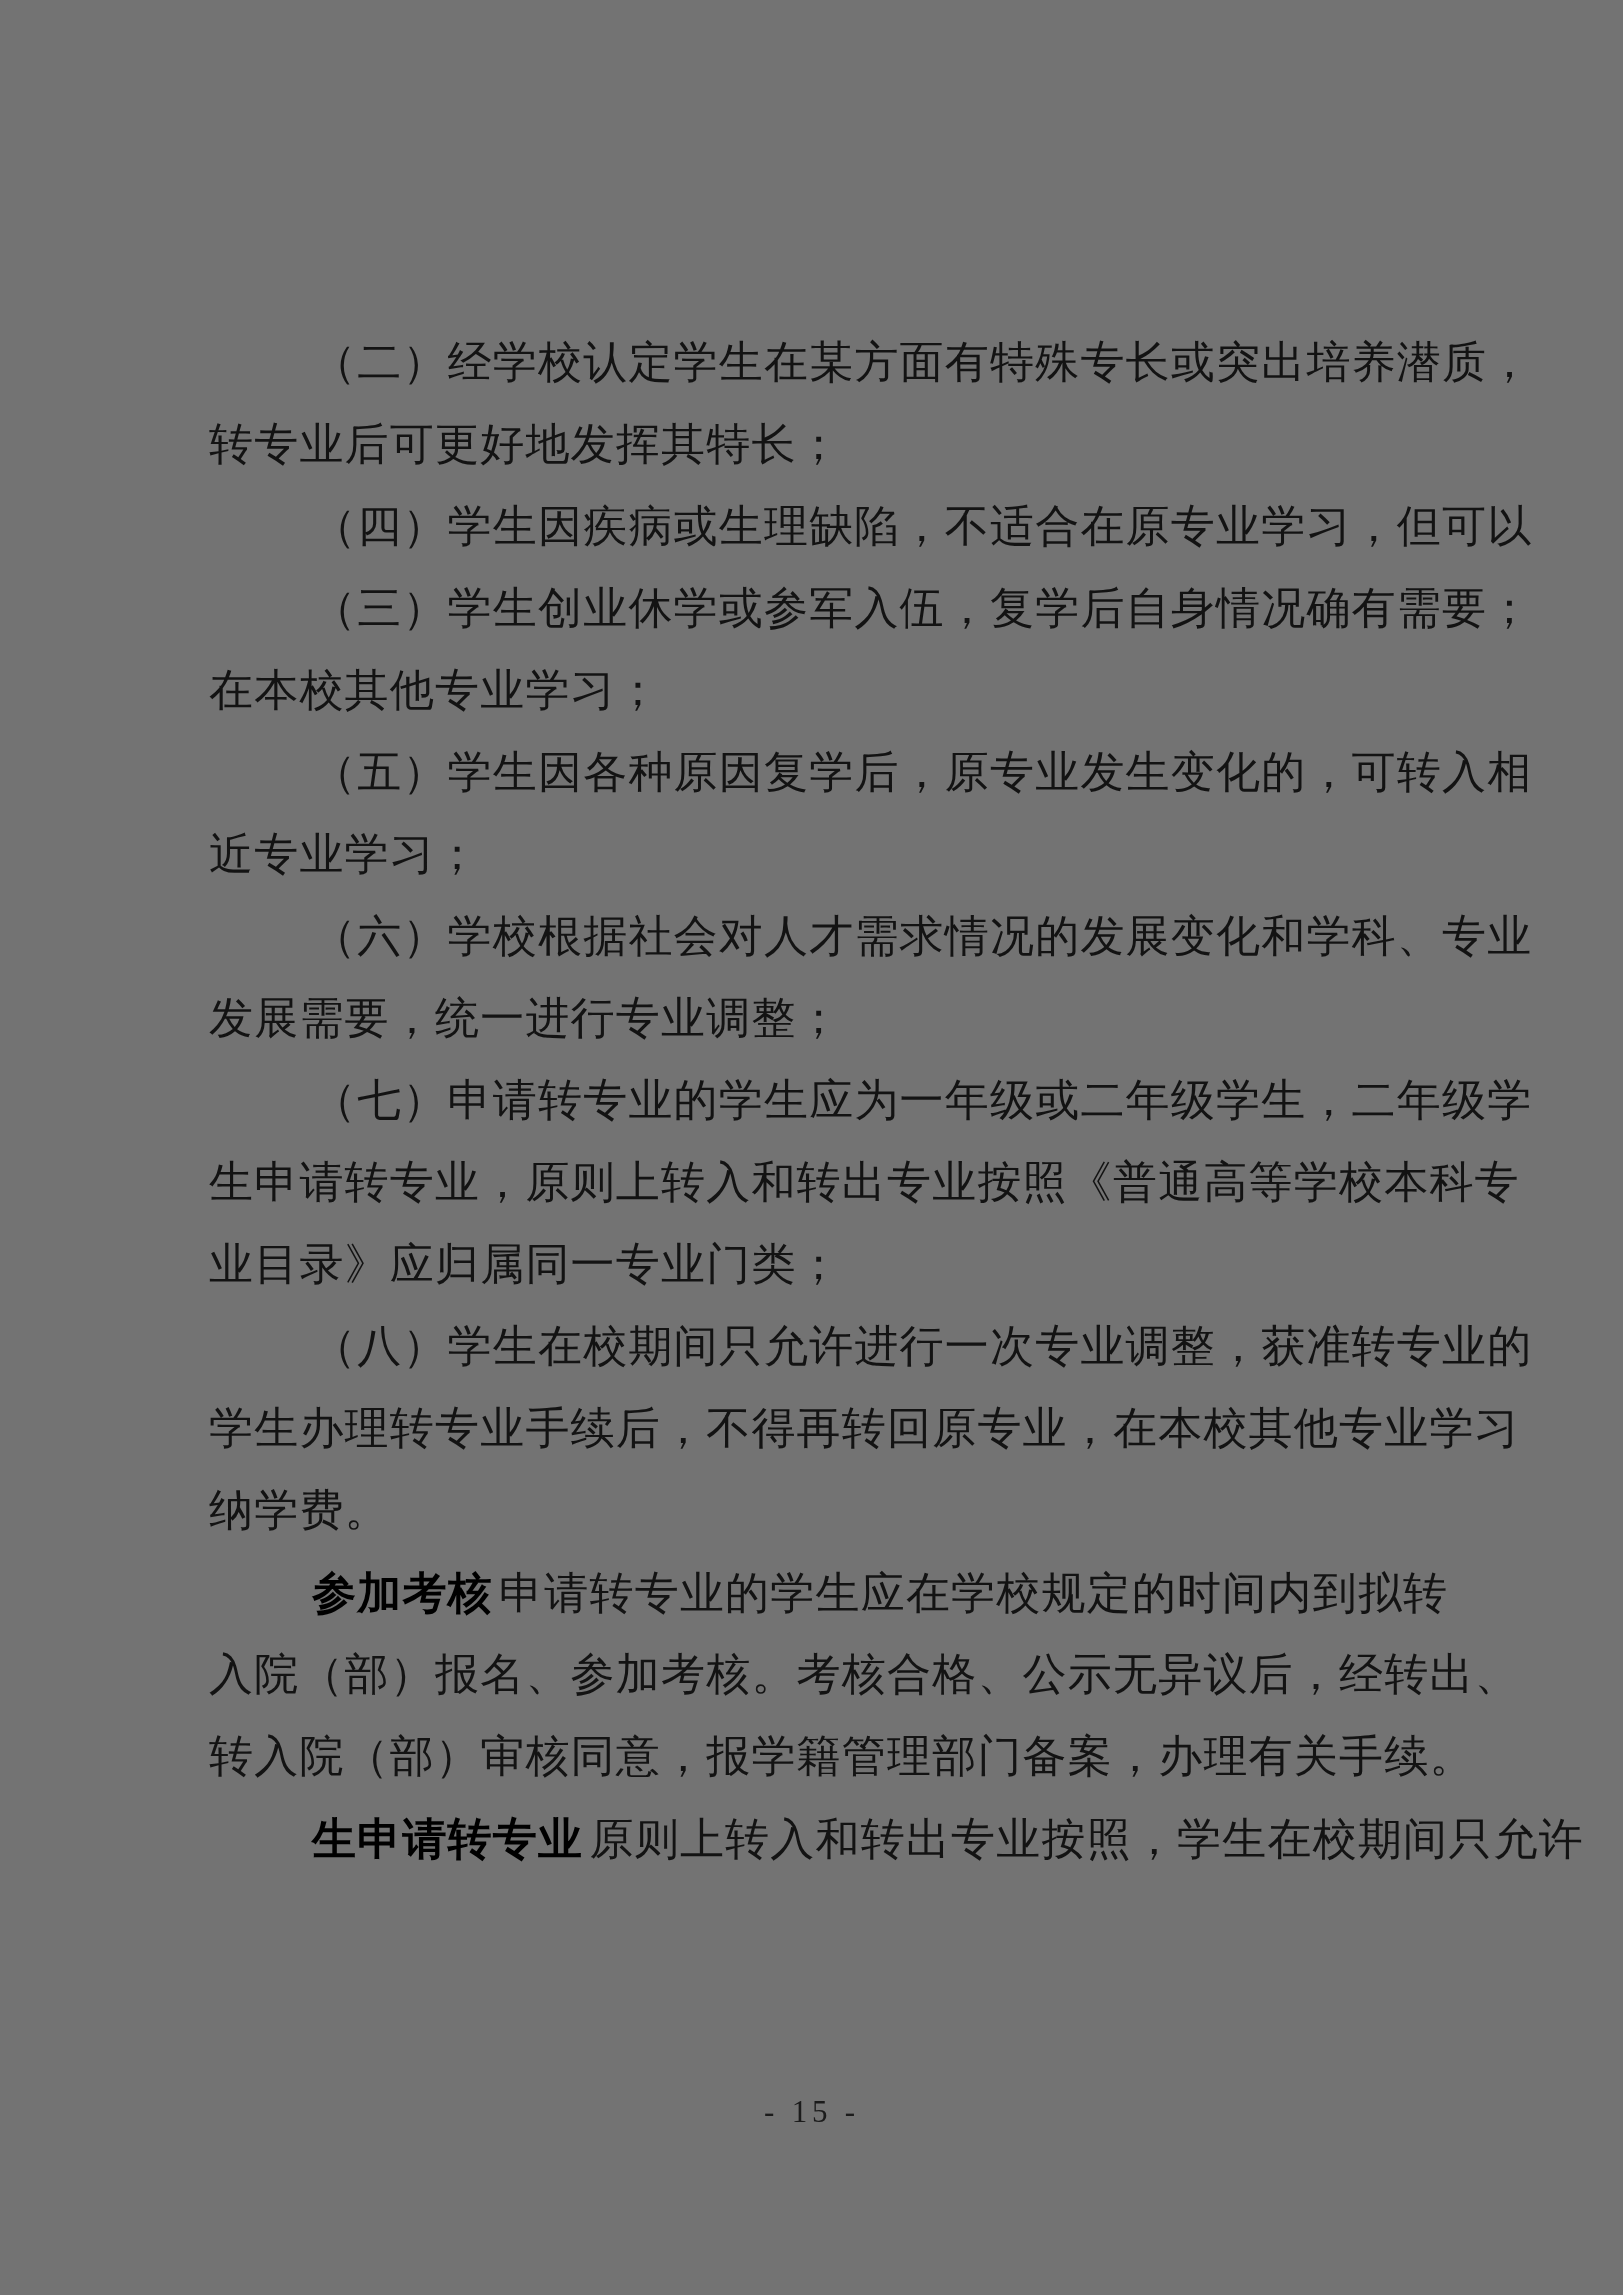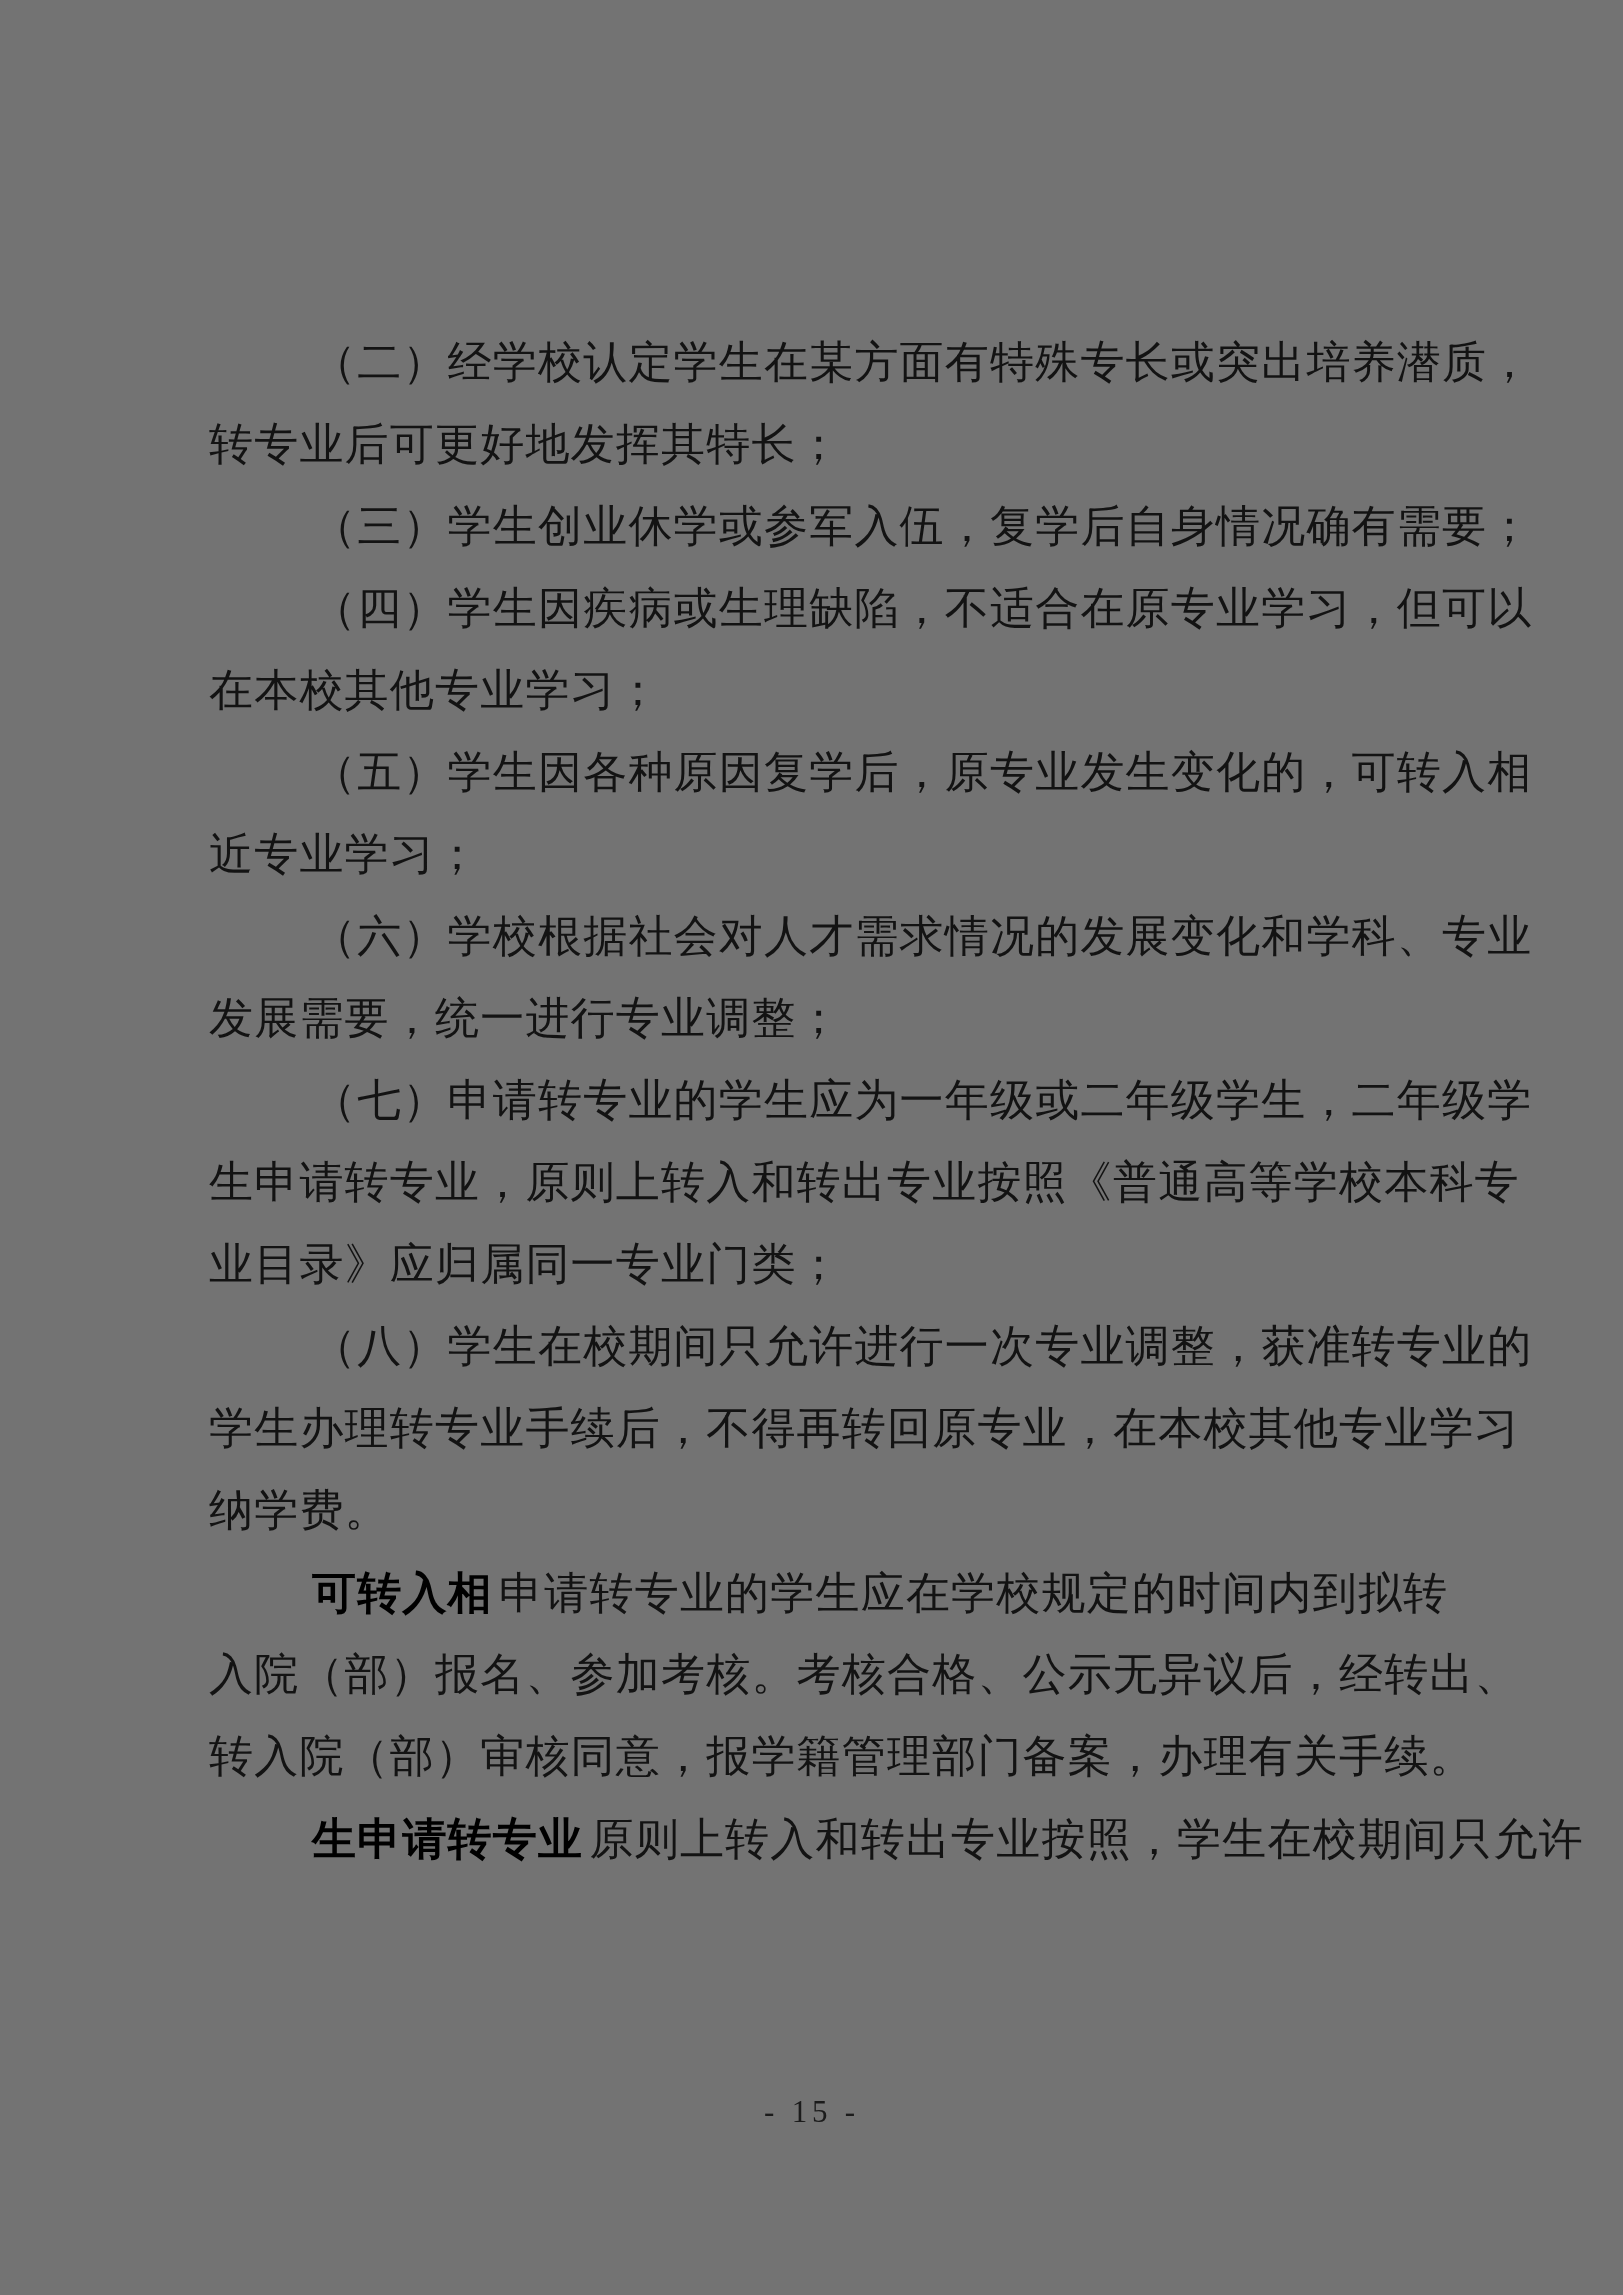--- a/index.html
+++ b/index.html
@@ -56,34 +56,34 @@
   }
 </style>
 </head>
 <body>
 
 <div class="page">
 
   <main class="text-block">
       <div class="line indent"><span>（二）经学校认定学生在某方面有特殊专长或突出培养潜质，</span></div>
       <div class="line"><span>转专业后可更好地发挥其特长；</span></div>
+      <div class="line indent"><span>（四）学生因疾病或生理缺陷，不适合在原专业学习，但可以</span></div>
       <div class="line indent"><span>（三）学生创业休学或参军入伍，复学后自身情况确有需要；</span></div>
-      <div class="line indent"><span>（四）学生因疾病或生理缺陷，不适合在原专业学习，但可以</span></div>
       <div class="line"><span>在本校其他专业学习；</span></div>
       <div class="line indent"><span>（五）学生因各种原因复学后，原专业发生变化的，可转入相</span></div>
       <div class="line"><span>近专业学习；</span></div>
       <div class="line indent"><span>（六）学校根据社会对人才需求情况的发展变化和学科、专业</span></div>
       <div class="line"><span>发展需要，统一进行专业调整；</span></div>
       <div class="line indent"><span>（七）申请转专业的学生应为一年级或二年级学生，二年级学</span></div>
       <div class="line"><span>生申请转专业，原则上转入和转出专业按照《普通高等学校本科专</span></div>
       <div class="line"><span>业目录》应归属同一专业门类；</span></div>
       <div class="line indent"><span>（八）学生在校期间只允许进行一次专业调整，获准转专业的</span></div>
       <div class="line"><span>学生办理转专业手续后，不得再转回原专业，在本校其他专业学习</span></div>
       <div class="line"><span>纳学费。</span></div>
-      <div class="line indent"><span class="article-num">可转入相</span><span>申请转专业的学生应在学校规定的时间内到拟转</span></div>
+      <div class="line indent"><span class="article-num">参加考核</span><span>申请转专业的学生应在学校规定的时间内到拟转</span></div>
       <div class="line"><span>入院（部）报名、参加考核。考核合格、公示无异议后，经转出、</span></div>
       <div class="line"><span>转入院（部）审核同意，报学籍管理部门备案，办理有关手续。</span></div>
       <div class="line indent"><span class="article-num">生申请转专业</span><span>原则上转入和转出专业按照，学生在校期间只允许</span></div>
     </main>
 
   <div class="page-footer">- 15 -</div>
 
 </div>
 
 

